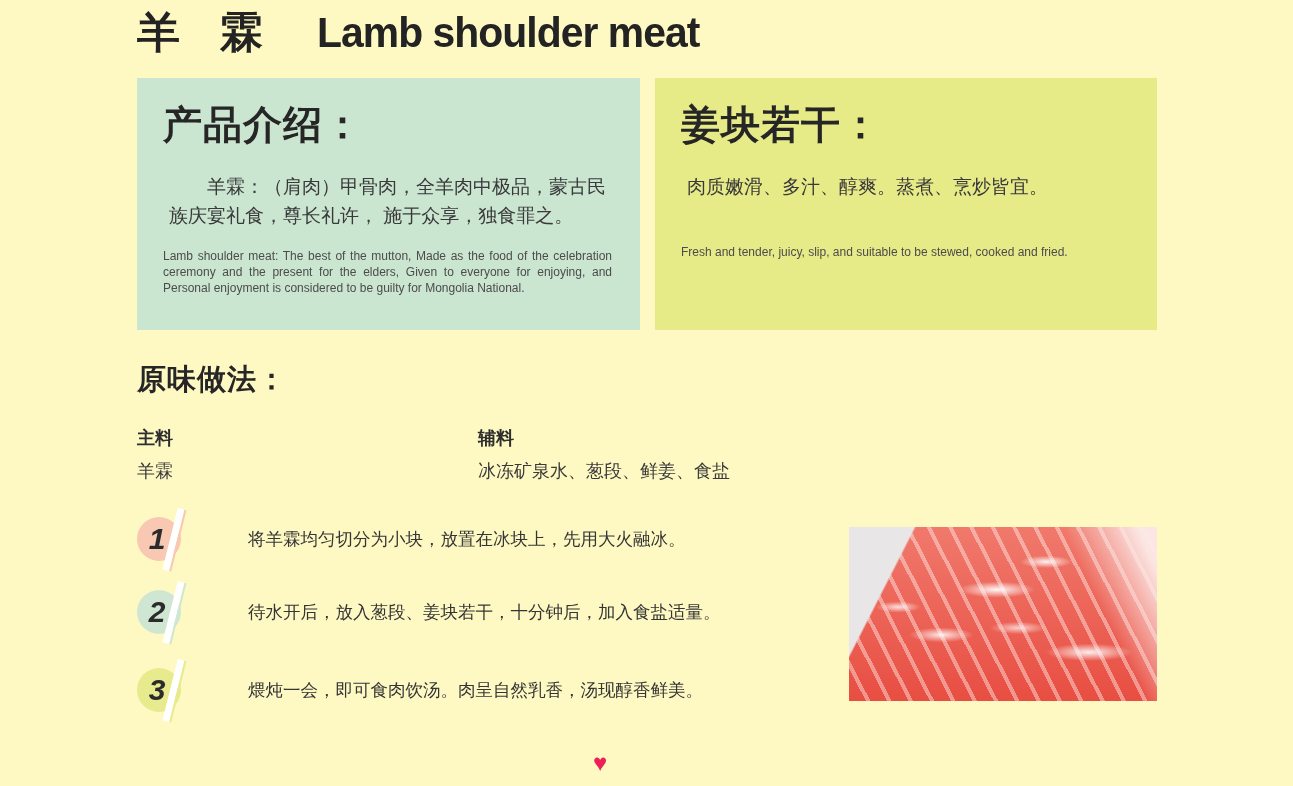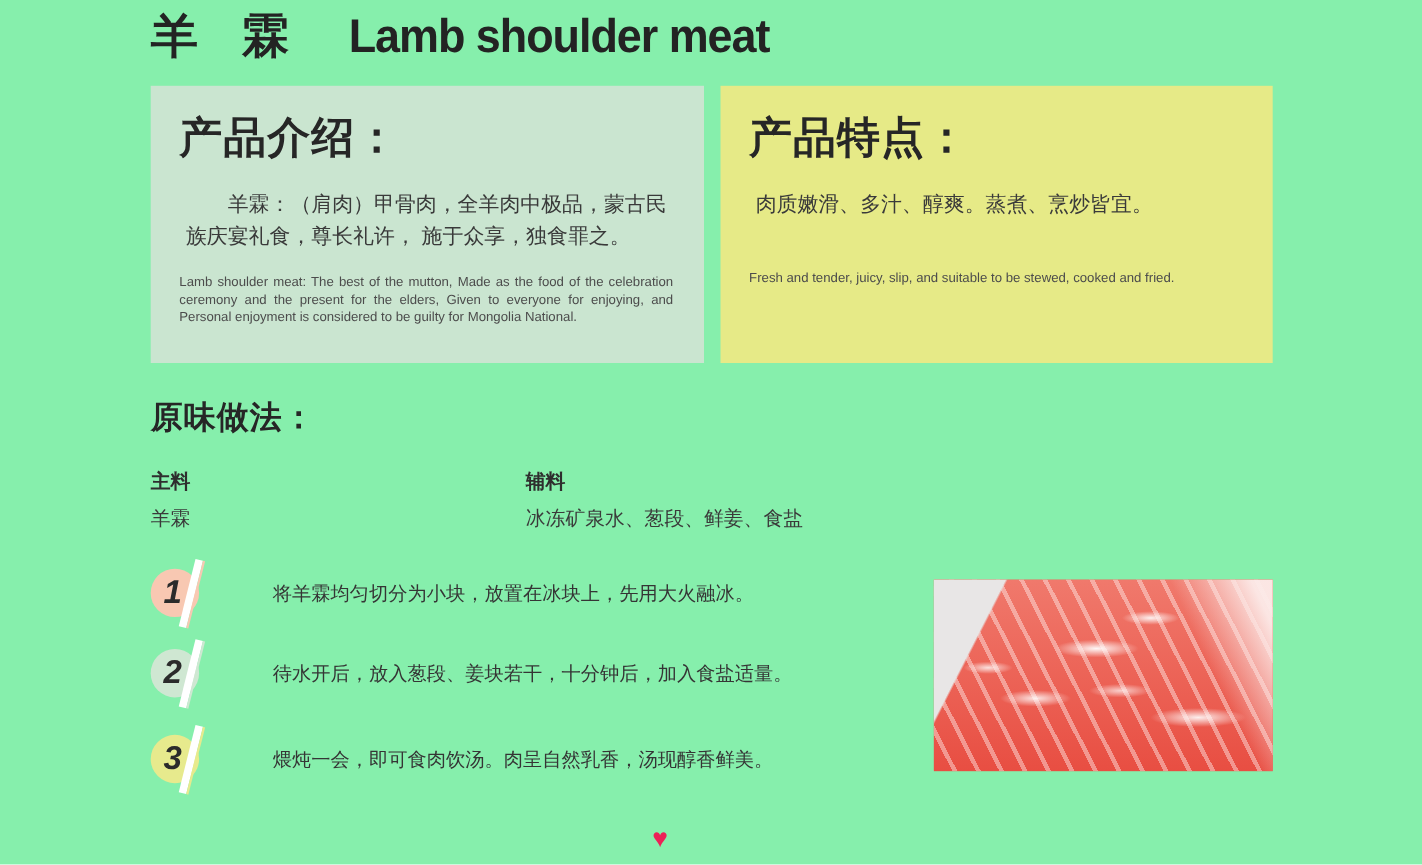--- a/index.html
+++ b/index.html
@@ -1,17 +1,17 @@
 <!DOCTYPE html>
 <html><head>
 <meta charset="utf-8">
 <style>
   html,body{margin:0;padding:0;background:#fff;}
   body{font-family:"Liberation Sans","DejaVu Sans",sans-serif;color:#2b2b2b;}
-  .page{position:relative;width:1293px;height:786px;background:#86efac;overflow:hidden;}
+  .page{position:relative;width:1293px;height:786px;background:#fef9c3;overflow:hidden;}
 
   
   .title-row{position:absolute;left:137px;top:4px;display:flex;align-items:baseline;gap:40px;}
   .title-cn{font-size:43px;font-weight:bold;letter-spacing:14px;color:#232323;white-space:nowrap;}
   .title-en{font-size:43px;font-weight:bold;letter-spacing:-1px;color:#232323;transform:scaleX(.95);transform-origin:left;white-space:nowrap;}
 
   
   .box{position:absolute;top:78px;height:252px;box-sizing:border-box;padding:20px 28px 20px 26px;}
   .box-intro{left:137px;width:503px;}
   .box-features{left:655px;width:502px;}
@@ -73,21 +73,21 @@
     <span class="title-en">Lamb shoulder meat</span>
   </div>
 
   <div class="box box-intro" style="background-color: rgb(202, 229, 208);">
     <h2 class="box-heading">产品介绍：</h2>
     <p class="body-cn indent2">羊霖：（肩肉）甲骨肉，全羊肉中极品，蒙古民族庆宴礼食，尊长礼许， 施于众享，独食罪之。</p>
     <p class="body-en">Lamb shoulder meat: The best of the mutton, Made as the food of the celebration ceremony and the present for the elders, Given to everyone for enjoying, and Personal enjoyment is considered to be guilty for Mongolia National.</p>
   </div>
 
   <div class="box box-features" style="background-color: rgb(230, 234, 135);">
-    <h2 class="box-heading">产品特点：</h2>
+    <h2 class="box-heading">姜块若干：</h2>
     <p class="body-cn">肉质嫩滑、多汁、醇爽。蒸煮、烹炒皆宜。</p>
     <p class="body-en">Fresh and tender, juicy, slip, and suitable to be stewed, cooked and fried.</p>
   </div>
 
   <div class="method-heading">原味做法：</div>
 
   <div class="ing-col ing-main">
     <p class="ing-label">主料</p>
     <p class="ing-value">羊霖</p>
   </div>

